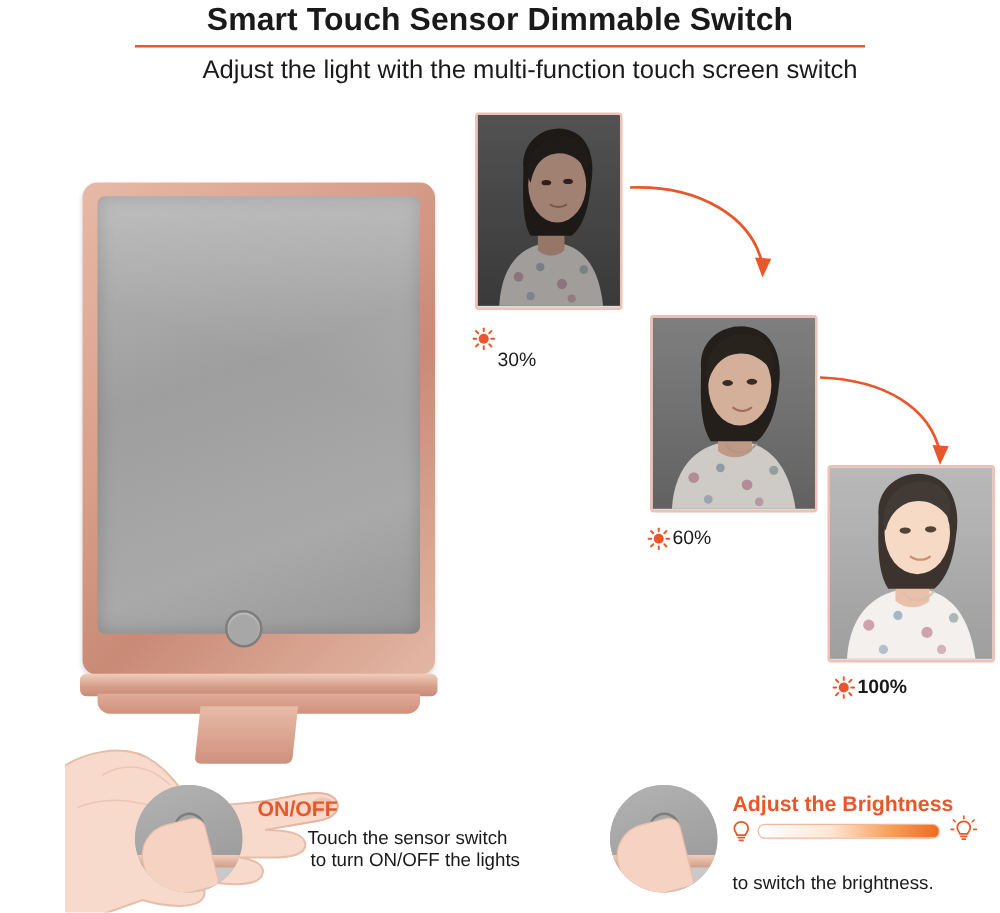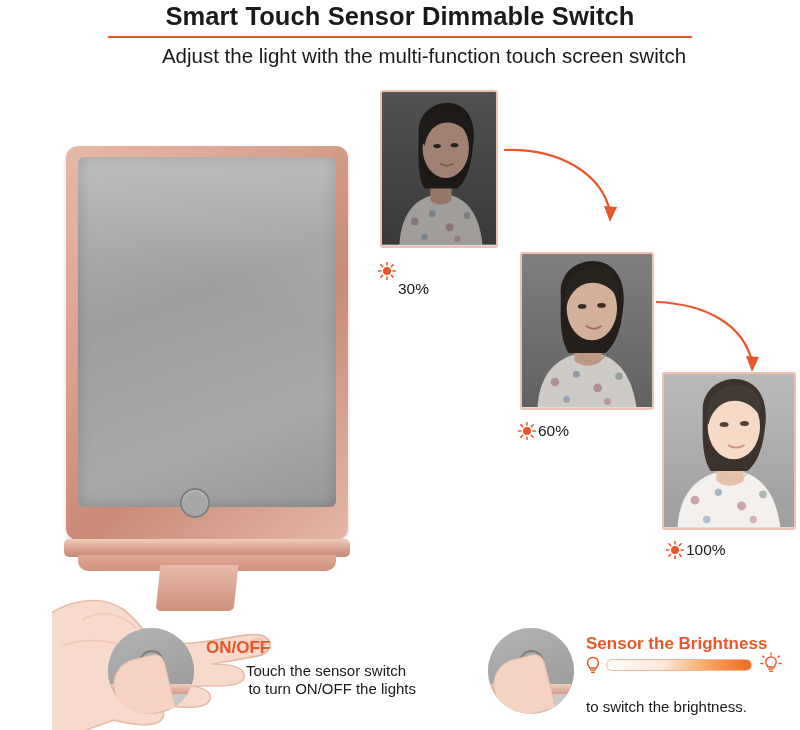--- a/index.html
+++ b/index.html
@@ -408,21 +408,21 @@
           <line x1="9" y1="15" x2="9" y2="17.5"></line>
         <line x1="0.5" y1="9" x2="3" y2="9"></line>
           <line x1="15" y1="9" x2="17.5" y2="9"></line>
         <line x1="2.8" y1="2.8" x2="4.6" y2="4.6"></line>
           <line x1="13.4" y1="13.4" x2="15.2" y2="15.2"></line>
         <line x1="15.2" y1="2.8" x2="13.4" y2="4.6"></line>
           <line x1="4.6" y1="13.4" x2="2.8" y2="15.2"></line>
       </g>
     </svg>
   </div>
-  <div class="pt-label" style="left:686px; top:541px;">100%</div>
+  <div class="pt-label" style="left:686px; top:541px;font-weight:bold;">100%</div>
 
   <div class="panel" style="left:108px; top:628px; width:300px; height:92px;text-align:right;">
     <div class="panel-thumb">
       <div class="thumb-glass"></div>
       <div class="thumb-btn"></div>
       <div class="thumb-base"></div>
       <div class="thumb-base2"></div>
       <div class="thumb-finger"></div>
     </div>
     <div class="panel-heading" style="left:98px; top:10px;">ON/OFF</div>
@@ -431,21 +431,21 @@
   </div>
 
   <div class="panel" style="left:488px; top:628px; width:310px; height:92px;">
     <div class="panel-thumb">
       <div class="thumb-glass"></div>
       <div class="thumb-btn"></div>
       <div class="thumb-base"></div>
       <div class="thumb-base2"></div>
       <div class="thumb-finger"></div>
     </div>
-    <div class="panel-heading" style="left:98px; top:6px;">Sensor the Brightness</div>
+    <div class="panel-heading" style="left:98px; top:6px;">Adjust the Brightness</div>
 
     <div class="bulb" style="left:98px; top:28px;">
       <svg width="14" height="18" viewBox="0 0 14 18">
         <path d="M 7,1.5 C 10.3,1.5 12.5,4 12.5,6.8 C 12.5,9.1 10.8,10.3 10.3,12 L 3.7,12 C 3.2,10.3 1.5,9.1 1.5,6.8 C 1.5,4 3.7,1.5 7,1.5 Z" fill="none" stroke="#e8572a" stroke-width="1.4"></path>
         <line x1="4" y1="14" x2="10" y2="14" stroke="#e8572a" stroke-width="1.4"></line>
         <line x1="5" y1="16.3" x2="9" y2="16.3" stroke="#e8572a" stroke-width="1.4"></line>
       </svg>
     </div>
     <div class="slider-track" style="left:118px; top:31px; width:146px;"></div>
     <div class="bulb" style="left:272px; top:24px;">

